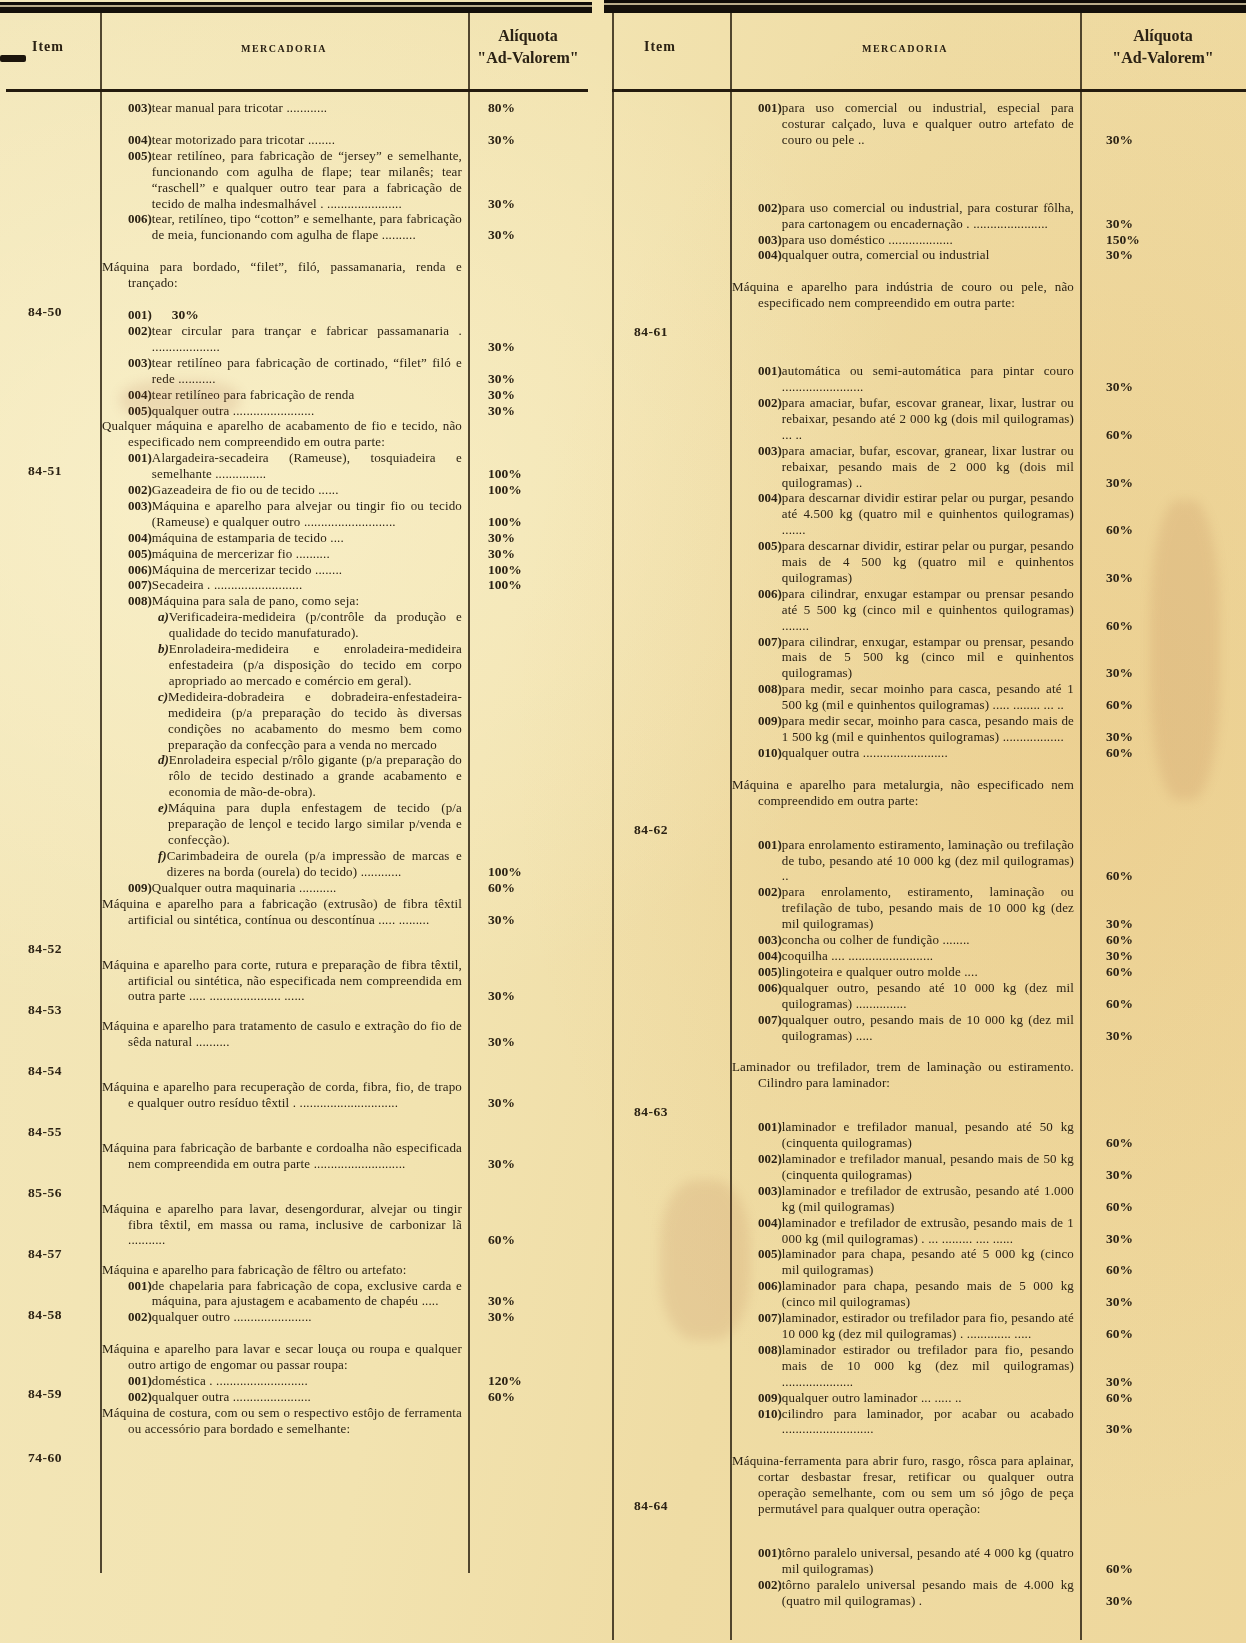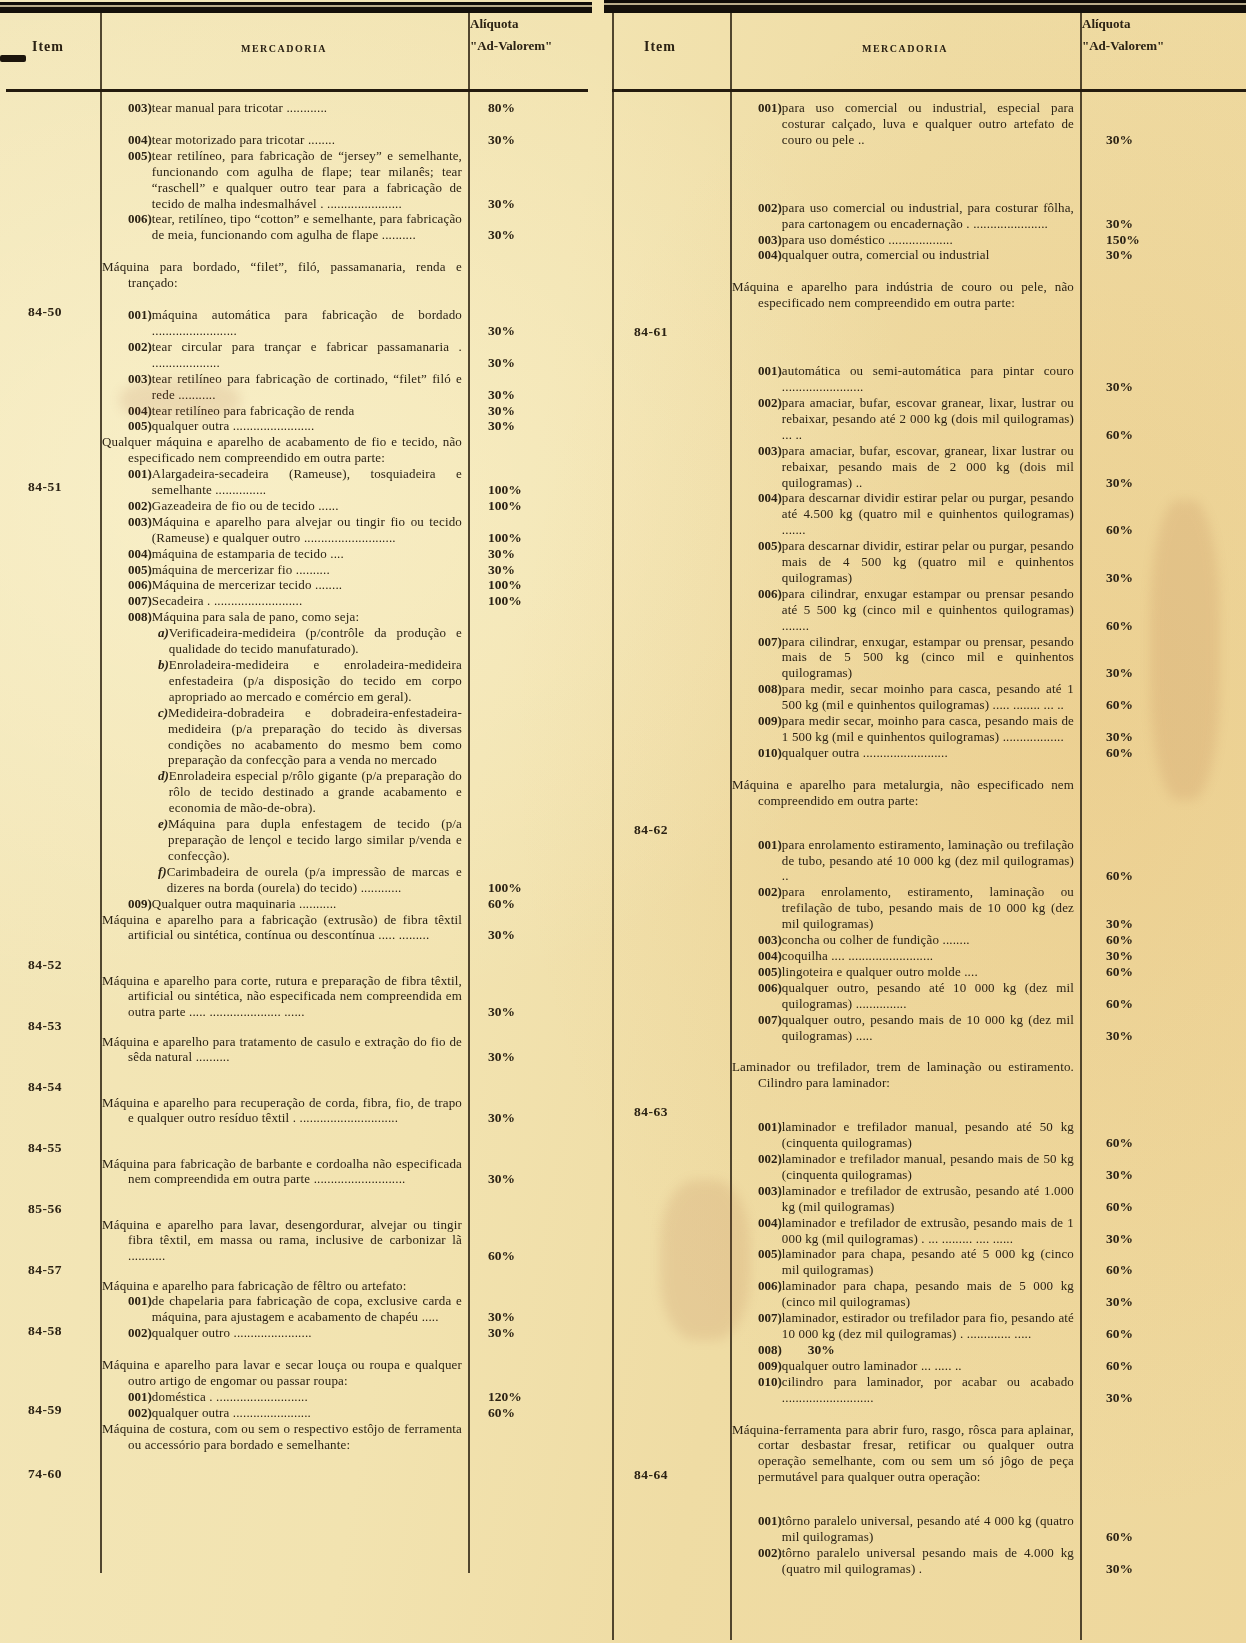--- a/index.html
+++ b/index.html
@@ -33,21 +33,21 @@
   .tbl-right .vr1{left:118px;}
   .tbl-right .vr2{left:468px;width:1.5px;}
 
   .hdr{position:relative;height:76px;border-bottom:3px solid #241b0e;}
   .hdr .h-item{position:absolute;top:26px;font-weight:bold;font-size:14px;letter-spacing:1px;}
   .tbl-left .h-item{left:26px;}
   .tbl-right .h-item{left:32px;}
   .hdr .h-merc{position:absolute;top:30px;left:0;right:0;text-align:center;font-weight:bold;font-size:10px;letter-spacing:1.5px;}
   .tbl-left .h-merc{left:94px;right:120px;}
   .tbl-right .h-merc{left:118px;right:166px;}
-  .hdr .h-aliq{position:absolute;top:0;text-align:left;font-weight:bold;font-size:13px;line-height:22px;}
+  .hdr .h-aliq{position:absolute;top:12px;text-align:center;font-weight:bold;font-size:16px;line-height:22px;}
   .tbl-left .h-aliq{right:2px;width:116px;}
   .tbl-right .h-aliq{right:2px;width:162px;}
 
   .blocks{position:relative;padding-top:8px;}
   .block{display:grid;}
   .tbl-left .block{grid-template-columns:94px 1fr;}
   .tbl-right .block{grid-template-columns:118px 1fr;}
   .itemcell{font-weight:bold;font-size:13.5px;letter-spacing:.5px;padding-left:22px;padding-top:1px;margin-top:44px;}
   .rows{min-width:0;}
 
@@ -113,21 +113,20 @@
         </div>
         <div class="block sp-b">
           <div class="itemcell">84-50</div>
           <div class="rows">
             <div class="row intro">
               <span class="txt">Máquina para bordado, “filet”, filó, passamanaria, renda e trançado:</span>
               <span class="rate"></span>
             </div>
             <div class="row sub sp-b">
               <span class="num">001)</span>
-              <span class="txt">máquina automática para fabricação de bordado .........................</span>
               <span class="rate">30%</span>
             </div>
             <div class="row sub">
               <span class="num">002)</span>
               <span class="txt">tear circular para trançar e fabricar passamanaria . ....................</span>
               <span class="rate">30%</span>
             </div>
             <div class="row sub">
               <span class="num">003)</span>
               <span class="txt">tear retilíneo para fabricação de cortinado, “filet” filó e rede ...........</span>
@@ -511,20 +510,21 @@
               <span class="txt">laminador para chapa, pesando mais de 5 000 kg (cinco mil quilogramas)</span>
               <span class="rate">30%</span>
             </div>
             <div class="row sub">
               <span class="num">007)</span>
               <span class="txt">laminador, estirador ou trefilador para fio, pesando até 10 000 kg (dez mil quilogramas) . ............. .....</span>
               <span class="rate">60%</span>
             </div>
             <div class="row sub">
               <span class="num">008)</span>
+              <span class="txt">laminador estirador ou trefilador para fio, pesando mais de 10 000 kg (dez mil quilogramas) .....................</span>
               <span class="rate">30%</span>
             </div>
             <div class="row sub">
               <span class="num">009)</span>
               <span class="txt">qualquer outro laminador ... ..... ..</span>
               <span class="rate">60%</span>
             </div>
             <div class="row sub">
               <span class="num">010)</span>
               <span class="txt">cilindro para laminador, por acabar ou acabado ...........................</span>

